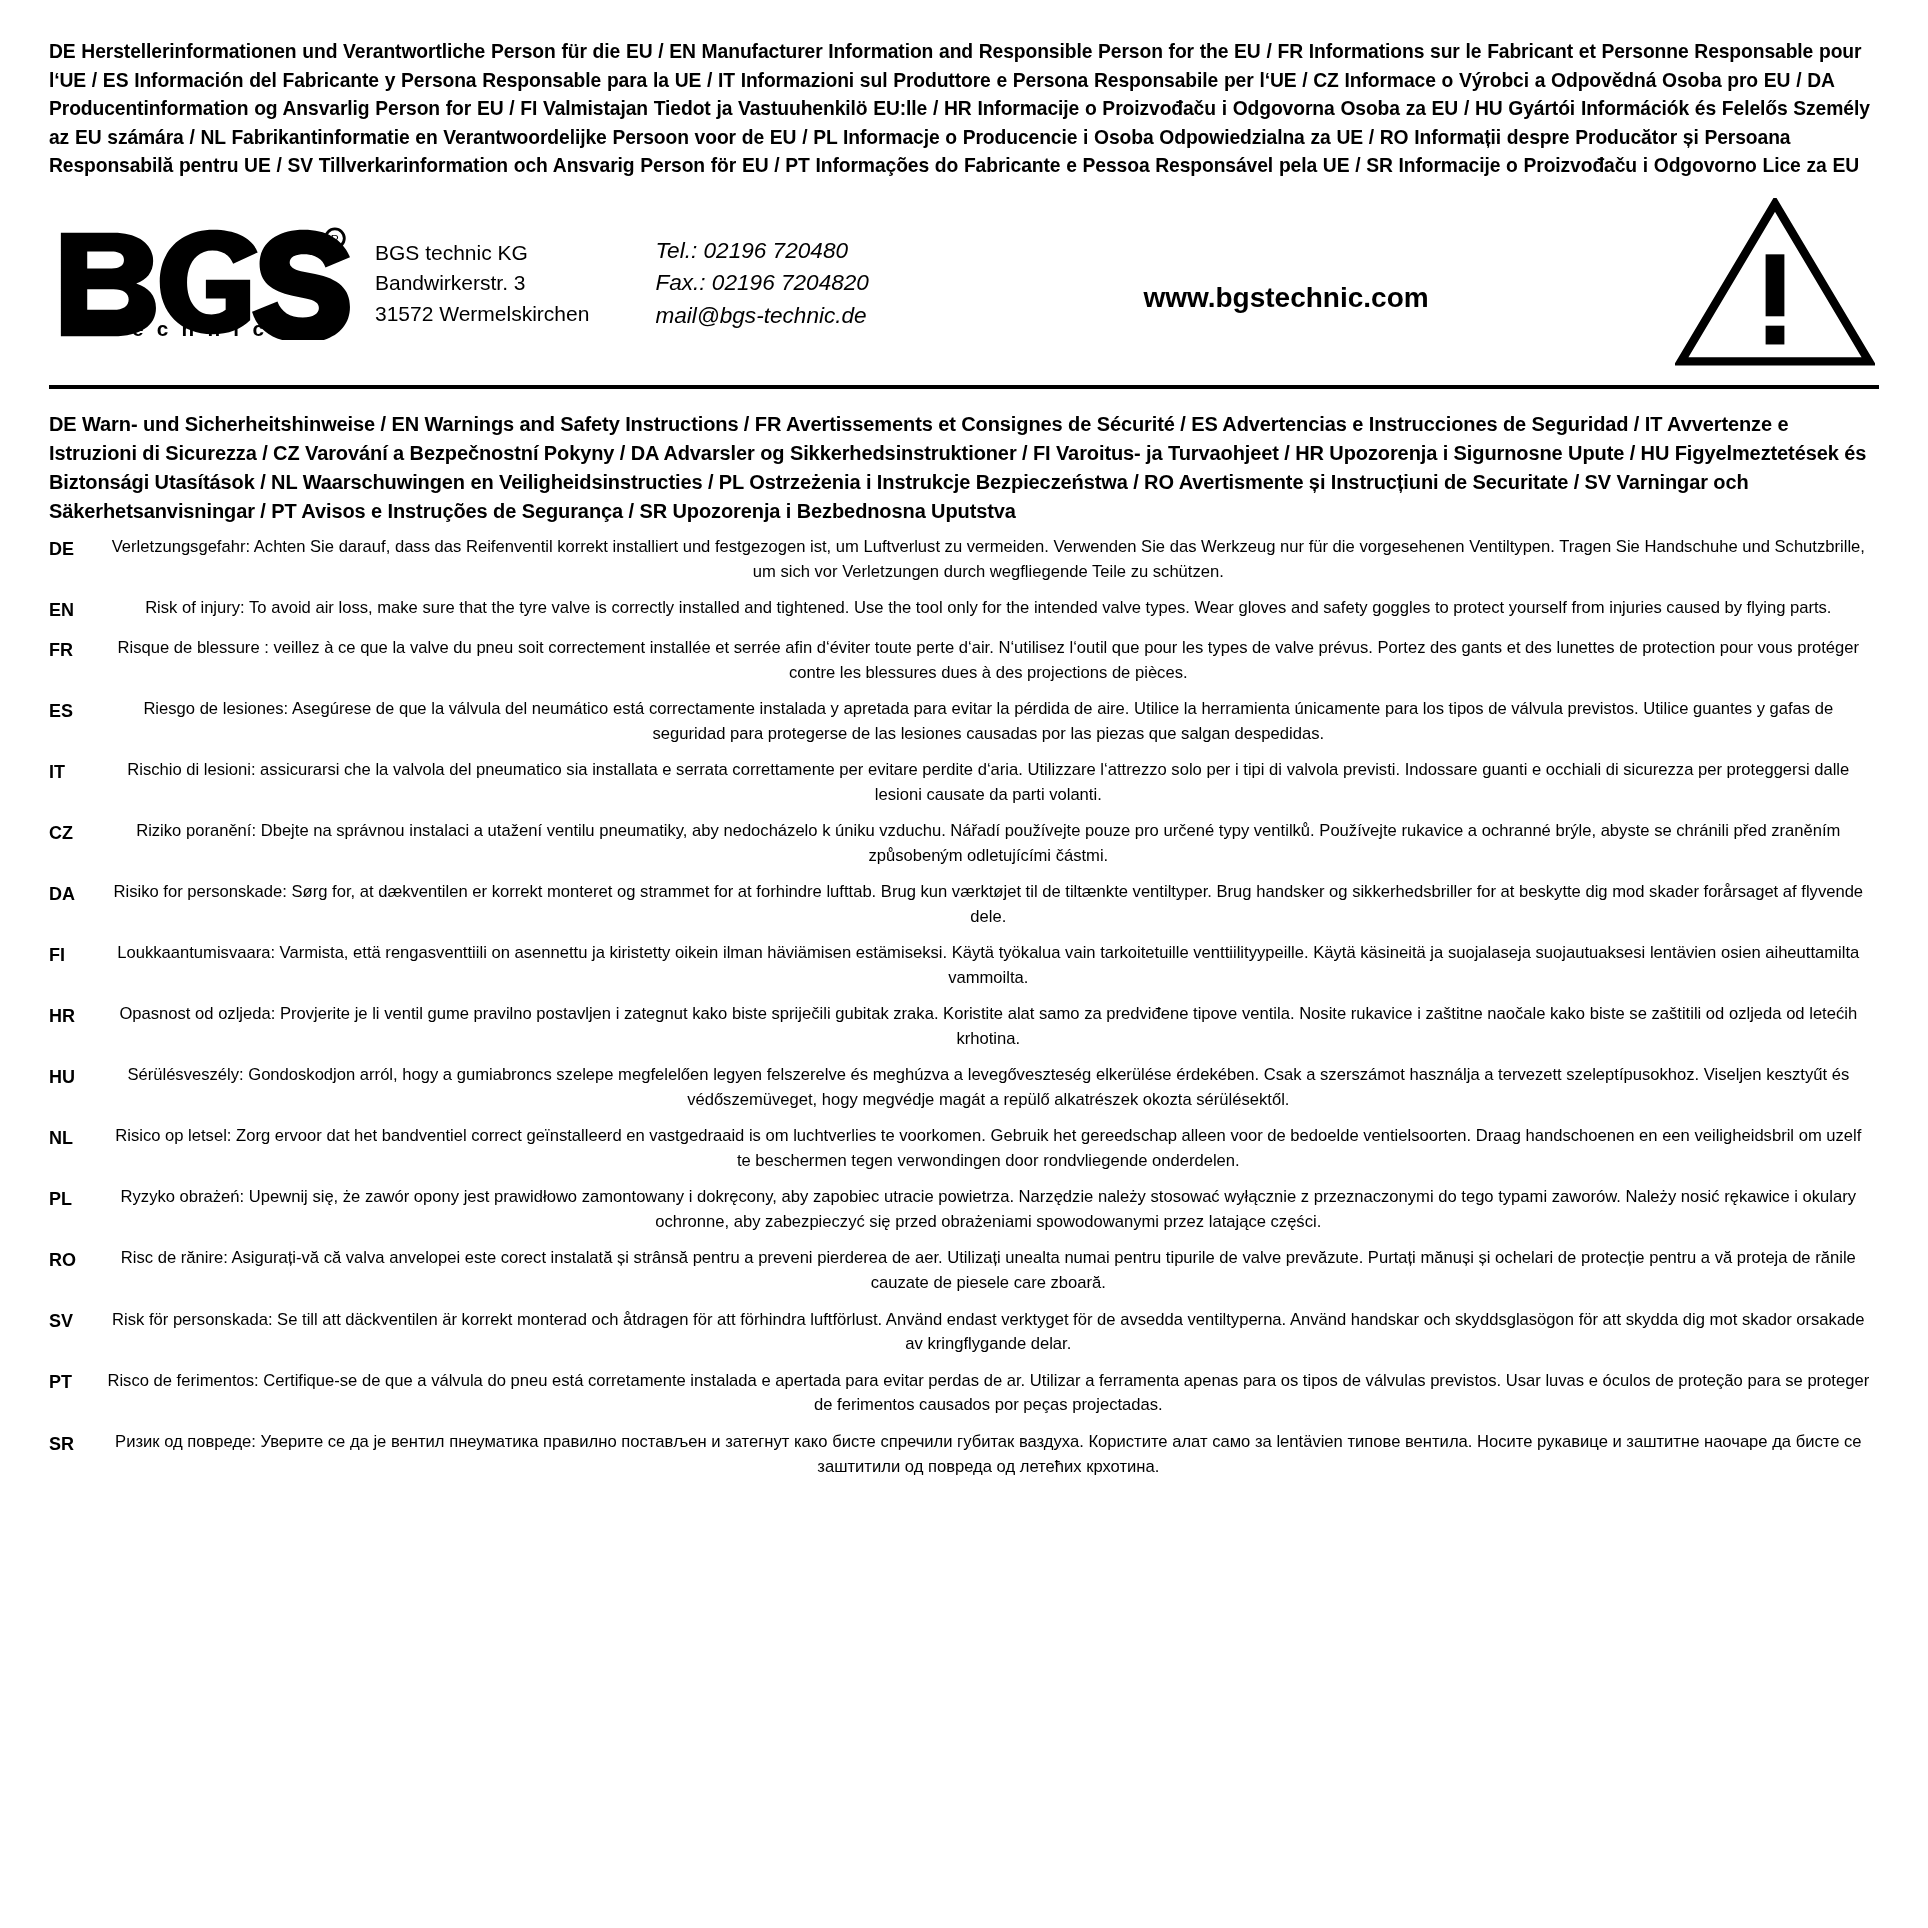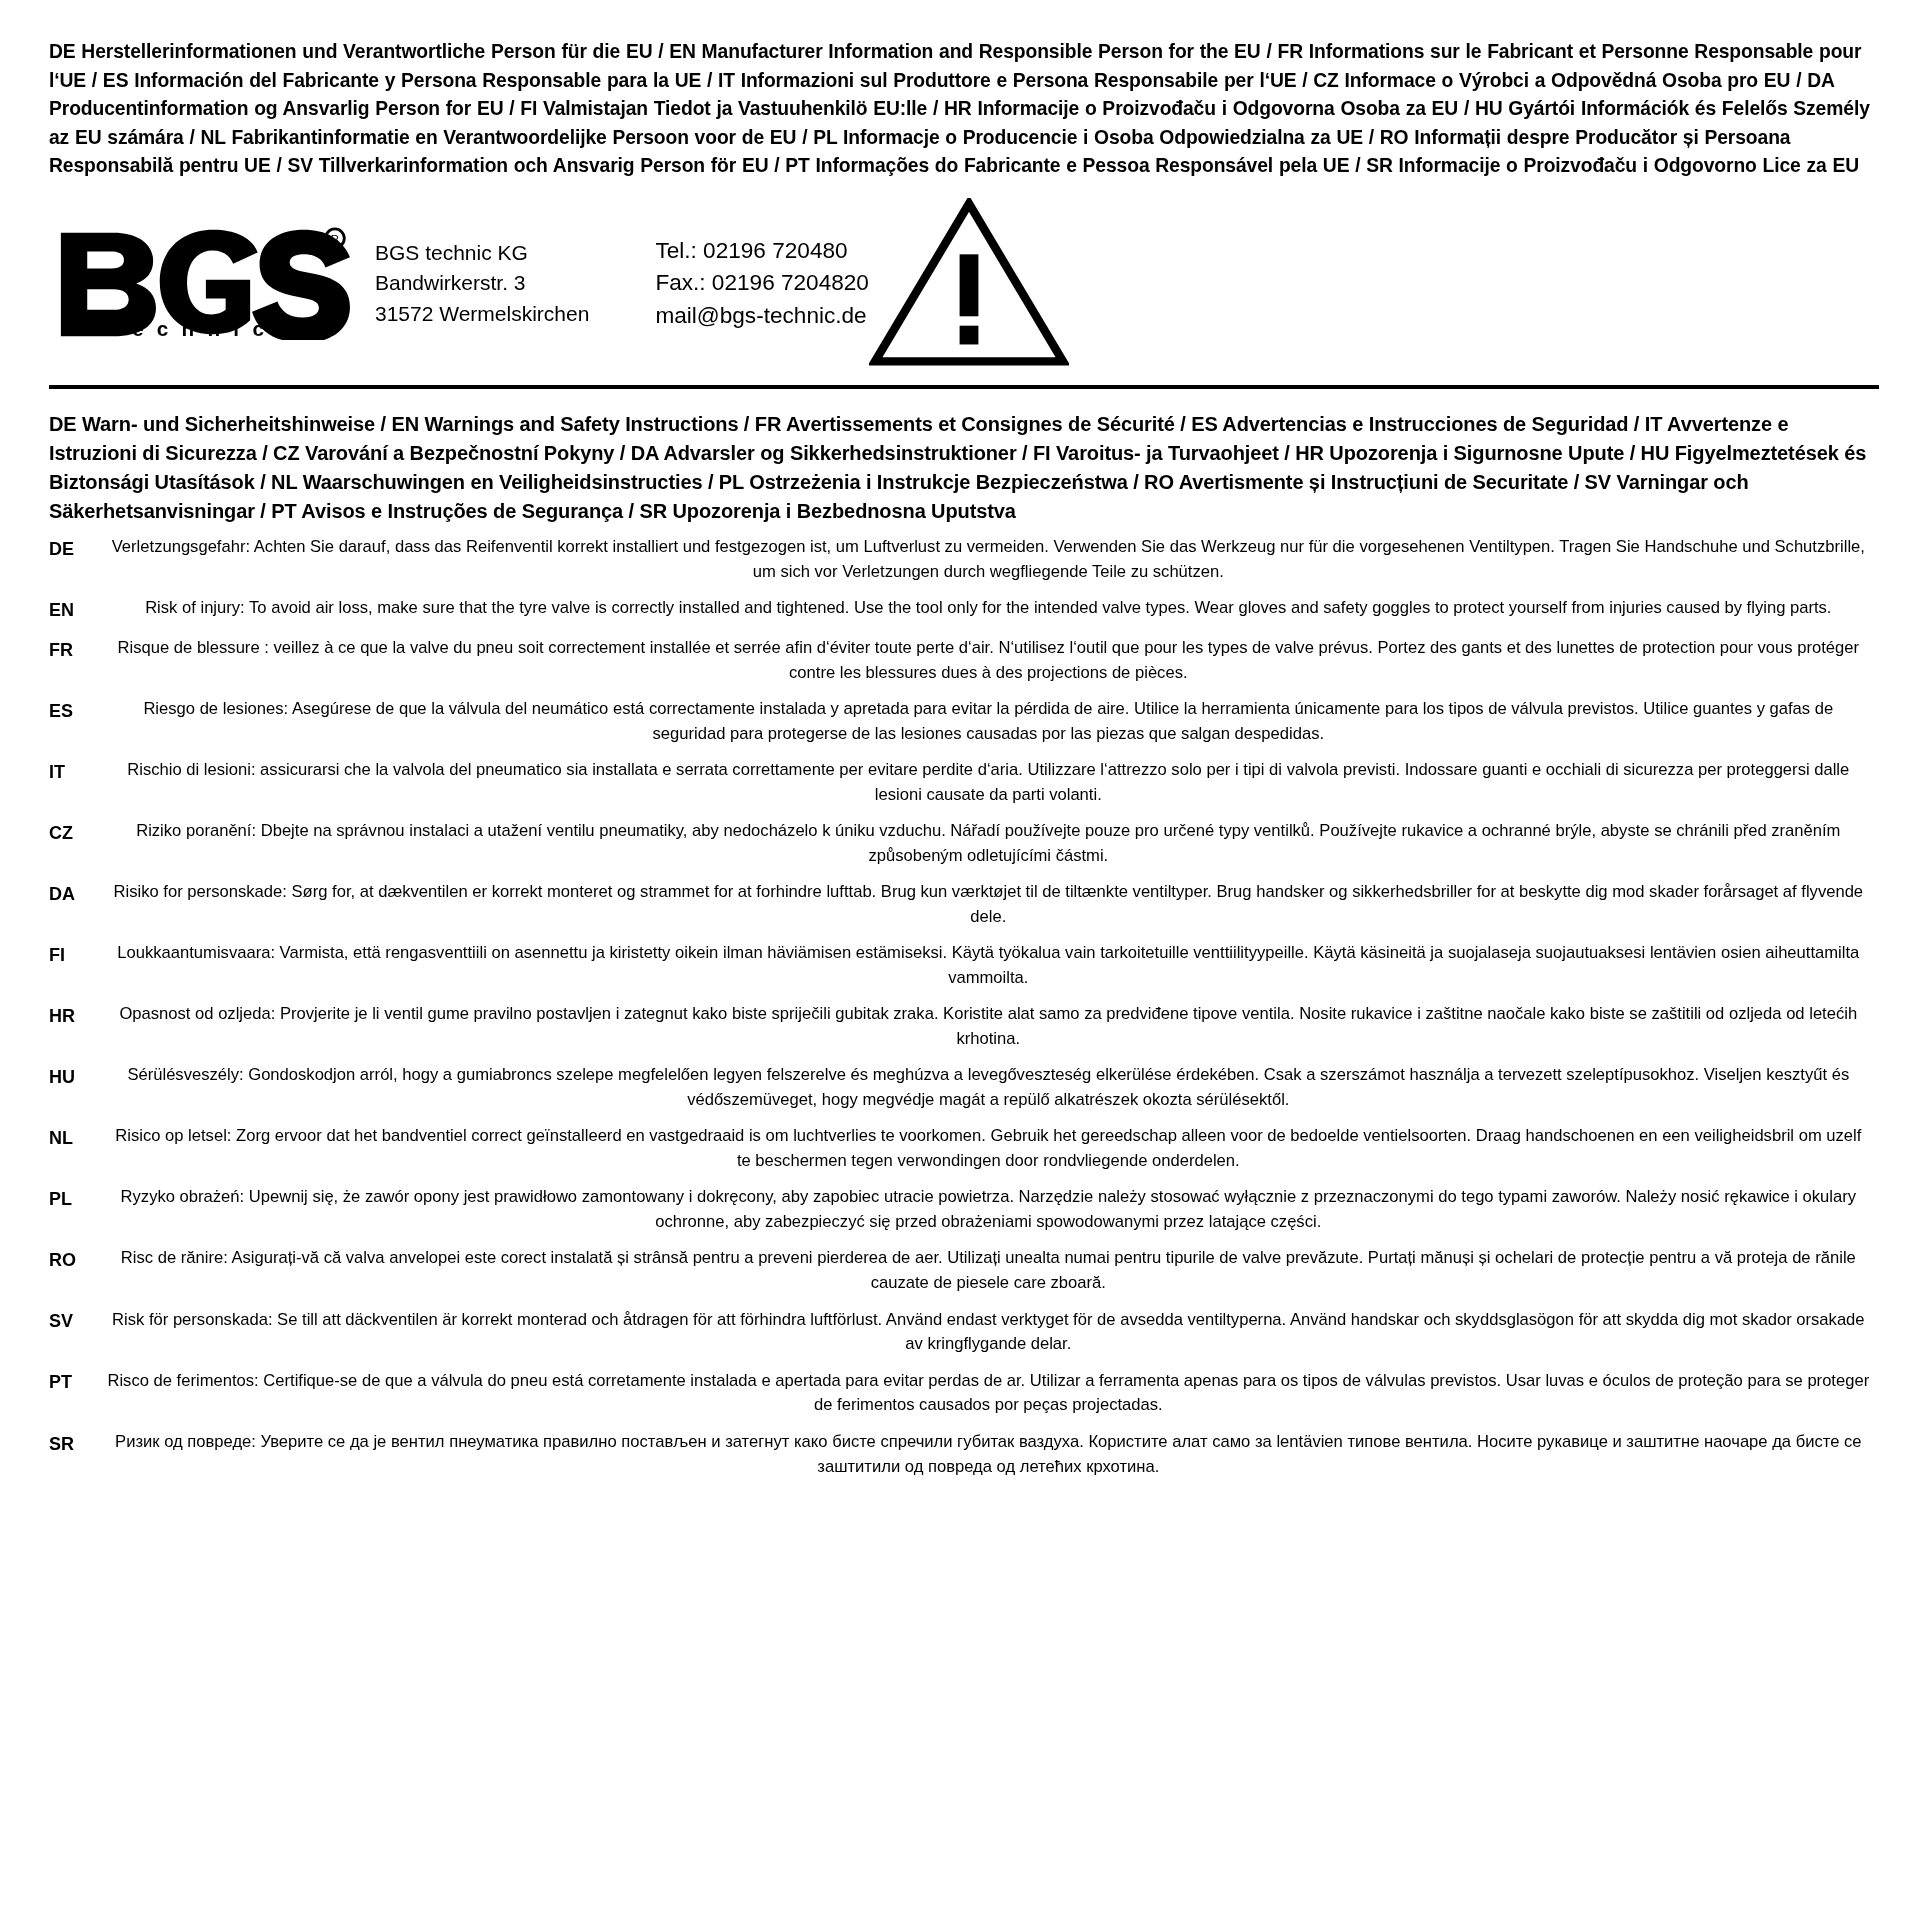--- a/index.html
+++ b/index.html
@@ -56,20 +56,21 @@
     flex: 0 0 auto;
     font-size: 21px;
     line-height: 1.45;
     padding-left: 9.4px;
   }
   .tel-block {
     flex: 0 0 auto;
     font-size: 22.6px;
     line-height: 1.45;
     padding-left: 66px;
+    font-style: italic;
   }
   .web-block {
     flex: 1 1 auto;
     text-align: center;
     font-size: 28px;
     font-weight: bold;
     padding-left: 28px;
     padding-top: 28px;
   }
   .warn-triangle {
@@ -146,20 +147,21 @@
       <div>Bandwirkerstr. 3</div>
       <div>31572 Wermelskirchen</div>
     </div>
 
     <div class="tel-block">
       <div>Tel.: 02196 720480</div>
       <div>Fax.: 02196 7204820</div>
       <div>mail@bgs-technic.de</div>
     </div>
 
+    <div class="web-block">www.bgstechnic.com</div>
 
     <div class="warn-triangle">
       <svg width="200" height="169" viewBox="0 0 212 180">
         <polygon points="106,6 206,174 6,174" fill="none" stroke="#000" stroke-width="9" stroke-linejoin="miter"></polygon>
         <rect x="96" y="60" width="20" height="66" fill="#000"></rect>
         <rect x="96" y="136" width="20" height="20" fill="#000"></rect>
       </svg>
     </div>
   </div>
 

